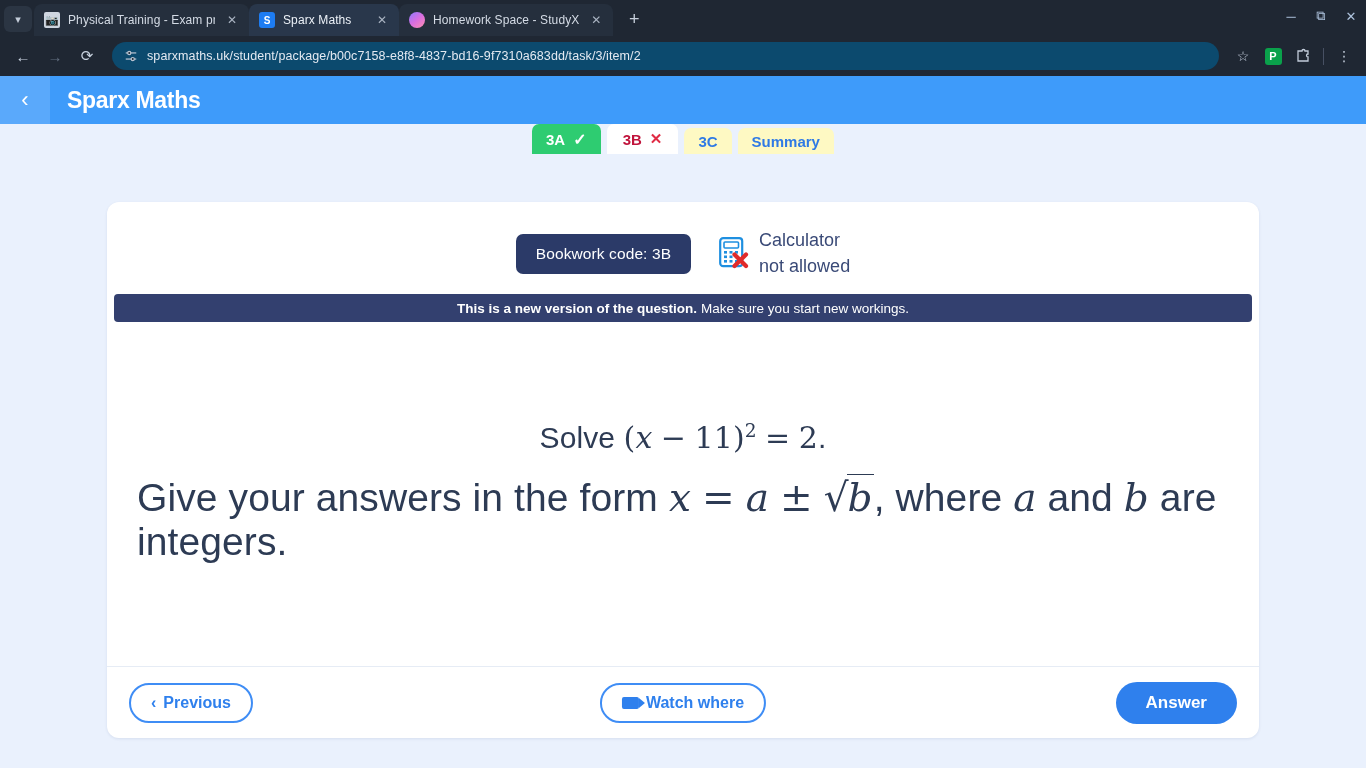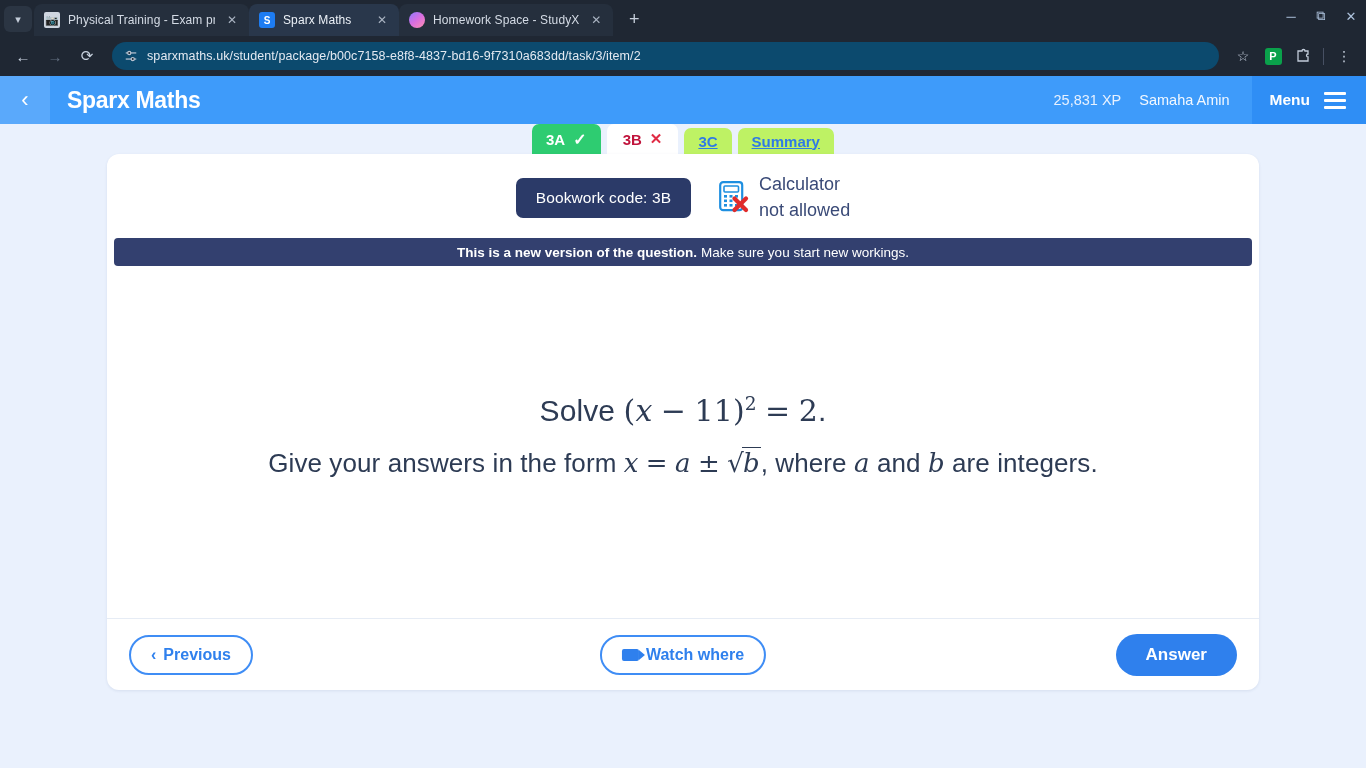--- a/index.html
+++ b/index.html
@@ -123,33 +123,33 @@
     height: 30px; display: flex; align-items: flex-end;
     justify-content: center; gap: 6px; position: relative;
   }
   .qtab {
     height: 26px; border-radius: 7px 7px 0 0; display: flex;
     align-items: center; gap: 8px; padding: 0 14px; cursor: pointer;
     font-weight: bold; font-size: 15px; flex: none;
   }
   .qtab.done { background: #2ecc71; color: #fff; height: 30px; }
   .qtab.current { background: #fff; color: #c0143c; height: 30px; padding: 0 16px; }
-  .qtab.plain { background: #bef264; color: #2f7ae5; text-decoration: underline; }
+  .qtab.plain { background: #fef9c3; color: #2f7ae5; }
   .tick { color: #fff; font-size: 16px; font-weight: bold; }
   .cross { color: #e02b44; font-size: 15px; font-weight: bold; }
 
   .card {
     margin: 0 107px; height: 536px; background: #fff;
     border-radius: 12px; position: relative;
     box-shadow: 0 1px 3px rgba(40,70,120,.10);
   }
 
   .code-row {
     display: flex; align-items: center; justify-content: center;
-    gap: 28px; padding-top: 18px;
+    gap: 28px; padding-top: 26px; margin-top: 48px;
   }
   .bookwork {
     background: #2b3a68; color: #fff; font-size: 15.5px;
     padding: 11px 20px; border-radius: 7px; letter-spacing: .1px;
   }
   .calc-box { display: flex; align-items: center; gap: 10px; }
   .calc-text { color: #3a4a77; font-size: 18px; line-height: 1.42; }
 
   .newver {
     margin: 15px 7px 0 7px; height: 28px; background: #33406f;
@@ -157,21 +157,21 @@
     justify-content: center; color: #fff; font-size: 13.5px;
   }
   .newver b { font-weight: bold; margin-right: 4px; }
 
   .qbody {
     padding: 0 30px; color: #2d3b54;
     display: flex; flex-direction: column; align-items: center;
     justify-content: center; height: 340px; gap: 20px;
   }
   .qline1 { font-size: 30px; letter-spacing: .1px; }
-  .qline2 { font-size: 26px; letter-spacing: .1px; text-align: right; }
+  .qline2 { font-size: 39px; letter-spacing: .1px; text-align: left; }
   .mi { font-family: "DejaVu Serif", serif; font-style: italic; }
   .mn { font-family: "DejaVu Serif", serif; font-style: normal; }
   .sup { font-size: .62em; vertical-align: super; font-family: "DejaVu Serif", serif; }
   .radical { font-family: "DejaVu Serif", serif; position: relative; display: inline-block; }
   .radical > .rad-sym { font-style: normal; }
   .radicand { border-top: 1.6px solid #2d3b54; padding: 0 1px 0 1px; margin-left: -2px; }
 
   .card-footer {
     position: absolute; left: 0; right: 0; bottom: 0; height: 72px;
     border-top: 1px solid #e6ecf5; display: flex; align-items: center;
@@ -259,32 +259,20 @@
     <div class="tb-sep"></div>
     <div class="tb-icon">⋮</div>
   </div>
 </div>
 
 <div class="app">
 
   <div class="app-header">
     <div class="hdr-back">‹</div>
     <div class="hdr-logo">Sparx Maths</div>
-    <div class="hdr-right">
-      <span class="hdr-xp">25,831 XP</span>
-      <span class="hdr-user">Samaha Amin</span>
-      <div class="hdr-menu">
-        <span class="hdr-menu-label">Menu</span>
-        <span class="burger">
-            <i></i>
-            <i></i>
-            <i></i>
-          </span>
-      </div>
-    </div>
   </div>
 
   <div class="tabs-row">
     <div class="qtab done">
       <span>3A</span>
       <span class="tick">✓</span>
     </div>
     <div class="qtab current">
       <span>3B</span>
       <span class="cross">✕</span>

